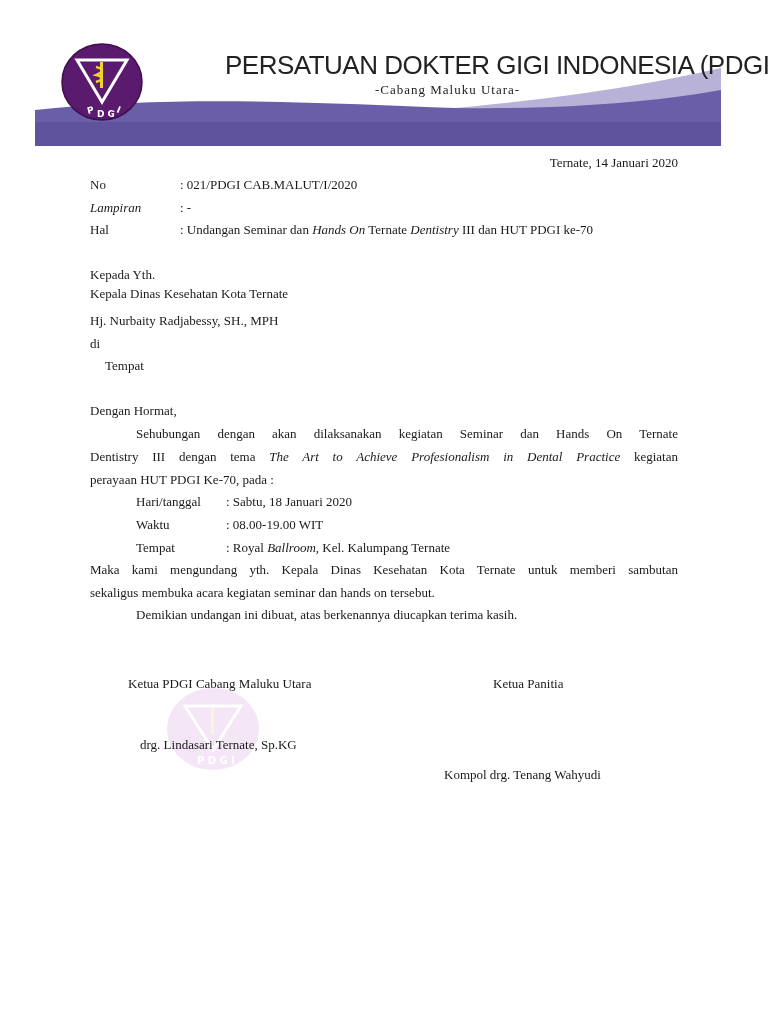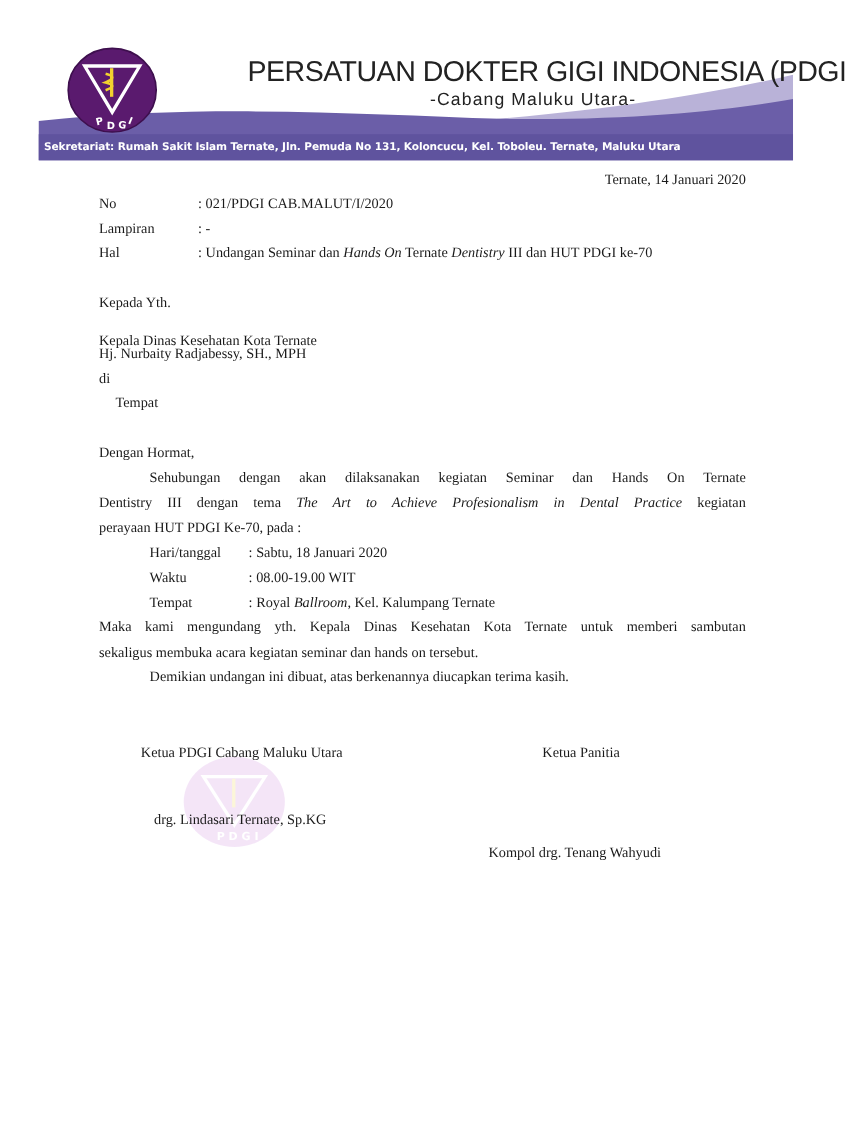--- a/index.html
+++ b/index.html
@@ -6,22 +6,22 @@
   body { width: 768px; height: 1024px; position: relative; overflow: hidden;
          font-family: "Liberation Serif", serif; color: #1a1a1a; }
   .abs { position: absolute; }
 
   
   .banner { position: absolute; left: 35px; top: 38px; width: 686px; height: 108px; }
   .banner svg { position: absolute; left: 0; top: 0; }
   .title { position: absolute; left: 190px; top: 12px; width: 490px; text-align: right;
            font-family: "Liberation Sans", sans-serif; font-size: 26px; color: #222;
            letter-spacing: -0.5px; white-space: nowrap; }
-  .subtitle { position: absolute; left: 340px; top: 44px; font-family: Liberation Sans, sans-serif;
-              font-size: 16px; color: #222; letter-spacing: 1px; margin-left: 16px; }
+  .subtitle { position: absolute; left: 340px; top: 44px; font-family: Liberation Serif, serif;
+              font-size: 13px; color: #222; letter-spacing: 1px; }
   .address { position: absolute; left: 5px; top: 90px; font-family: "DejaVu Sans", sans-serif;
              font-weight: bold; font-size: 9.6px; color: #ffffff; white-space: nowrap; letter-spacing: -0.1px; }
 
   .txt { position: absolute; font-size: 13px; white-space: nowrap; line-height: 16px; }
   .it { font-style: italic; }
   .justify { position: absolute; left: 90px; width: 588px; font-size: 13px; line-height: 23px;
              text-align: justify; text-align-last: justify; }
   .justify.last { text-align-last: left; }
 
   .stamp { position: absolute; left: 165px; top: 686px; width: 96px; height: 86px; opacity: 0.28; }
@@ -44,39 +44,38 @@
     <rect x="40" y="22" width="3" height="26" fill="#f2d22e"></rect>
     <path d="M 36 27 Q 48 30 36 35 Q 48 38 36 42" stroke="#f2d22e" stroke-width="2.4" fill="none"></path>
     <text x="28" y="74" font-size="9" fill="#ffffff" font-family="DejaVu Sans, sans-serif" font-weight="bold" transform="rotate(-14 28 74)">P</text>
     <text x="37" y="77" font-size="9" fill="#ffffff" font-family="DejaVu Sans, sans-serif" font-weight="bold">D</text>
     <text x="47" y="76" font-size="9" fill="#ffffff" font-family="DejaVu Sans, sans-serif" font-weight="bold" transform="rotate(10 47 76)">G</text>
     <text x="56" y="72" font-size="9" fill="#ffffff" font-family="DejaVu Sans, sans-serif" font-weight="bold" transform="rotate(22 56 72)">I</text>
   </svg>
 
   <div class="title">PERSATUAN DOKTER GIGI INDONESIA (PDGI)</div>
   <div class="subtitle">-Cabang Maluku Utara-</div>
-  <div class="address">Sekretariat: Rumah Sakit Islam Ternate, Jln. Pemuda No 131, Koloncucu, Kel. Toboleu. Ternate, Maluku Utara</div>
 </div>
 
 <div class="txt" style="right:90px; top:155px;">Ternate, 14 Januari 2020</div>
 
 <div>
   <div class="txt" style="left:90px; top:177px;text-align:right;">No</div>
   <div class="txt" style="left:180px; top:177px;">: 021/PDGI CAB.MALUT/I/2020</div>
 
-  <div class="txt" style="left:90px; top:200px;">Lampiran</div>
+  <div class="txt" style="left:90px; top:200px;font-style:italic;">Lampiran</div>
   <div class="txt" style="left:180px; top:200px;">: -</div>
 
   <div class="txt" style="left:90px; top:222px;">Hal</div>
   <div class="txt" style="left:180px; top:222px;"><span>: Undangan Seminar dan </span><span class="it">Hands On</span><span> Ternate </span><span class="it">Dentistry</span><span> III dan HUT PDGI ke-70</span></div>
 </div>
 
 <div>
   <div class="txt" style="left:90px; top:267px;">Kepada Yth.</div>
-  <div class="txt" style="left:90px; top:302px;">Kepala Dinas Kesehatan Kota Ternate</div>
+  <div class="txt" style="left:90px; top:286px;">Kepala Dinas Kesehatan Kota Ternate</div>
   <div class="txt" style="left:90px; top:313px;">Hj. Nurbaity Radjabessy, SH., MPH</div>
   <div class="txt" style="left:90px; top:336px;">di</div>
   <div class="txt" style="left:105px; top:358px;">Tempat</div>
 </div>
 
 <div class="txt" style="left:90px; top:403px;">Dengan Hormat,</div>
 
 <div>
   <div class="justify" style="top:422px; left:136px; width:542px;">Sehubungan dengan akan dilaksanakan kegiatan Seminar dan Hands On Ternate</div>
   <div class="justify" style="top:445px;"><span>Dentistry III dengan tema </span><span class="it">The Art to Achieve Profesionalism in Dental Practice</span><span> kegiatan</span></div>

